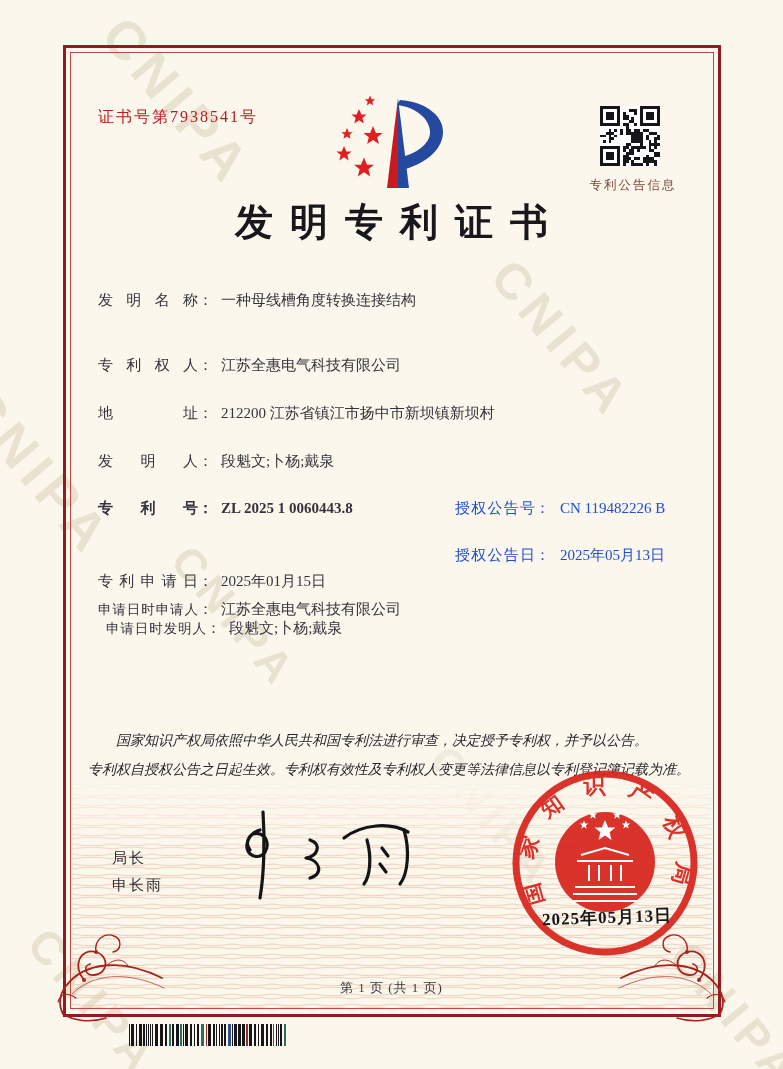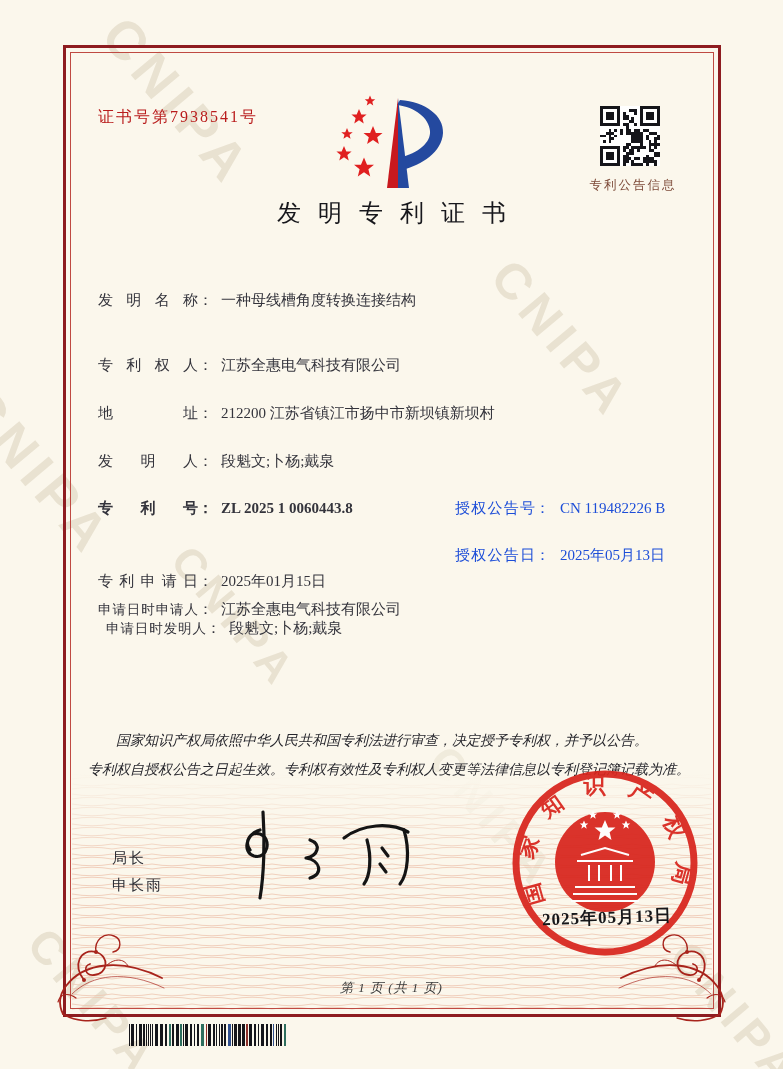--- a/index.html
+++ b/index.html
@@ -12,22 +12,22 @@
       pointer-events:none;}
   
   .frame-outer{position:absolute;top:45px;left:63px;width:652px;height:966px;border:3px solid #8e1c20;}
   .frame-inner{position:absolute;top:52px;left:70px;width:642px;height:955px;border:1px solid #bf4a42;}
   
   .waveband{position:absolute;left:72px;top:772px;width:640px;height:240px;overflow:hidden;}
   .wavefade{position:absolute;left:72px;top:772px;width:640px;height:90px;
             background:linear-gradient(180deg,#fbf7ec 0%,rgba(251,247,236,0) 100%);}
   
   .certno{position:absolute;left:98px;top:107px;font-size:16px;letter-spacing:2px;color:#b91c1c;}
-  .title{position:absolute;left:0;top:197px;width:100%;text-align:center;font-size:24px;
-         font-weight:normal;letter-spacing:17px;text-indent:17px;color:#17171c;}
+  .title{position:absolute;left:0;top:197px;width:100%;text-align:center;font-size:38px;
+         font-weight:bold;letter-spacing:17px;text-indent:17px;color:#17171c;}
   .qr-caption{position:absolute;left:577px;top:177px;width:112px;text-align:center;font-size:12.5px;
               letter-spacing:2px;color:#7d4a38;}
   
   .row{position:absolute;left:98px;font-size:15px;white-space:nowrap;color:#34343c;}
   .row .lbl{display:inline-block;width:100px;text-align:justify;text-align-last:justify;vertical-align:bottom;}
   .row.small7 .lbl{font-size:13.5px;}
   .row .val{margin-left:8px;}
   .rowr{position:absolute;left:455px;font-size:15px;white-space:nowrap;color:#1d4ed8;}
   .rowr .lbl{display:inline-block;width:80px;text-align:justify;text-align-last:justify;vertical-align:bottom;}
   .rowr .val{margin-left:10px;}
@@ -36,21 +36,21 @@
              color:#26262c;line-height:29px;letter-spacing:0;}
   .statement .l1{text-indent:28px;}
   
   .sig-title{position:absolute;left:112px;top:849px;font-size:15px;letter-spacing:2px;color:#2c2c33;}
   .sig-name{position:absolute;left:112px;top:876px;font-size:15px;letter-spacing:2px;color:#2c2c33;}
   
   .seal-date{position:absolute;left:507px;top:906px;width:200px;text-align:center;font-size:17px;
              font-weight:bold;color:#17171a;letter-spacing:1px;transform:rotate(-2deg);}
   
   .footer{position:absolute;left:0;top:979px;width:100%;text-align:center;font-size:13px;
-          letter-spacing:1px;color:#3a3a3a;font-style:italic;}
+          letter-spacing:1px;color:#3a3a3a;}
   
   .barcode{position:absolute;left:129px;top:1024px;height:22px;display:flex;align-items:stretch;}
   .barcode i{display:block;height:100%;}
 </style>
 </head>
 <body>
 
 <div class="page">
 
   <span class="wm" style="left:78px;top:70px;font-size:54px;">CNIPA</span>

